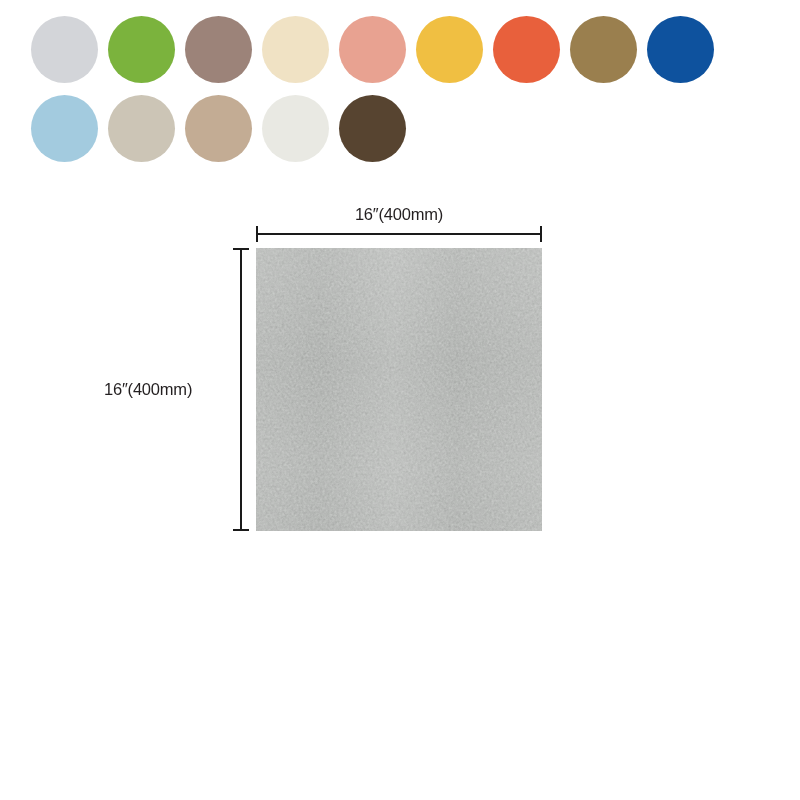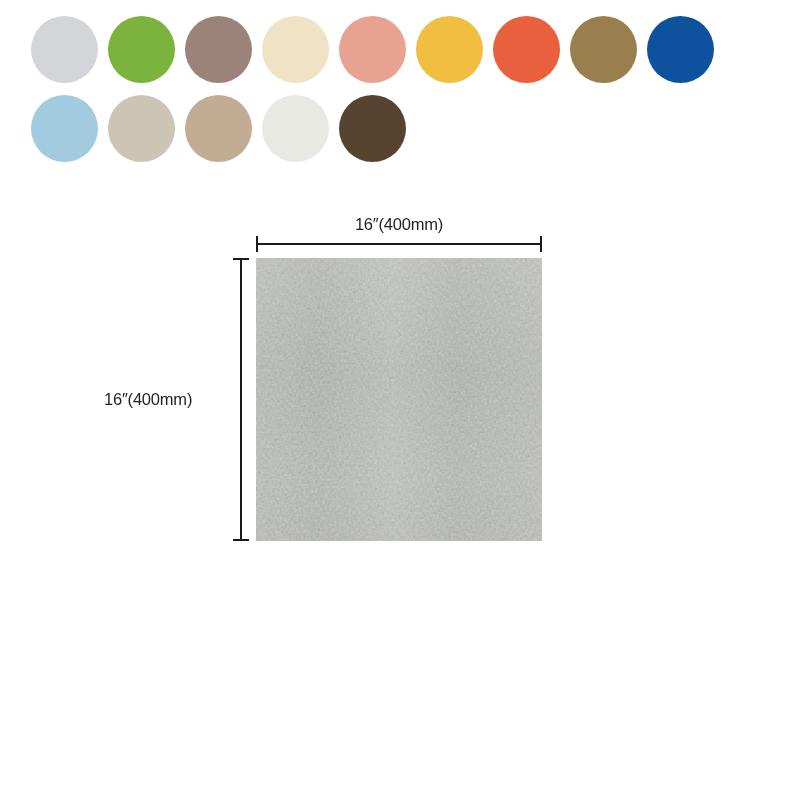--- a/index.html
+++ b/index.html
@@ -39,21 +39,21 @@
     width: 67px;
     height: 67px;
     border-radius: 50%;
     box-sizing: border-box;
   }
 
   
   #dimension-diagram {
     position: absolute;
     left: 110px;
-    top: 205px;
+    top: 195px;
     width: 460px;
     height: 350px;
   }
 
   
   #tile-sample {
     position: absolute;
     left: 146px;   
     top: 53px;     
     width: 286px;

